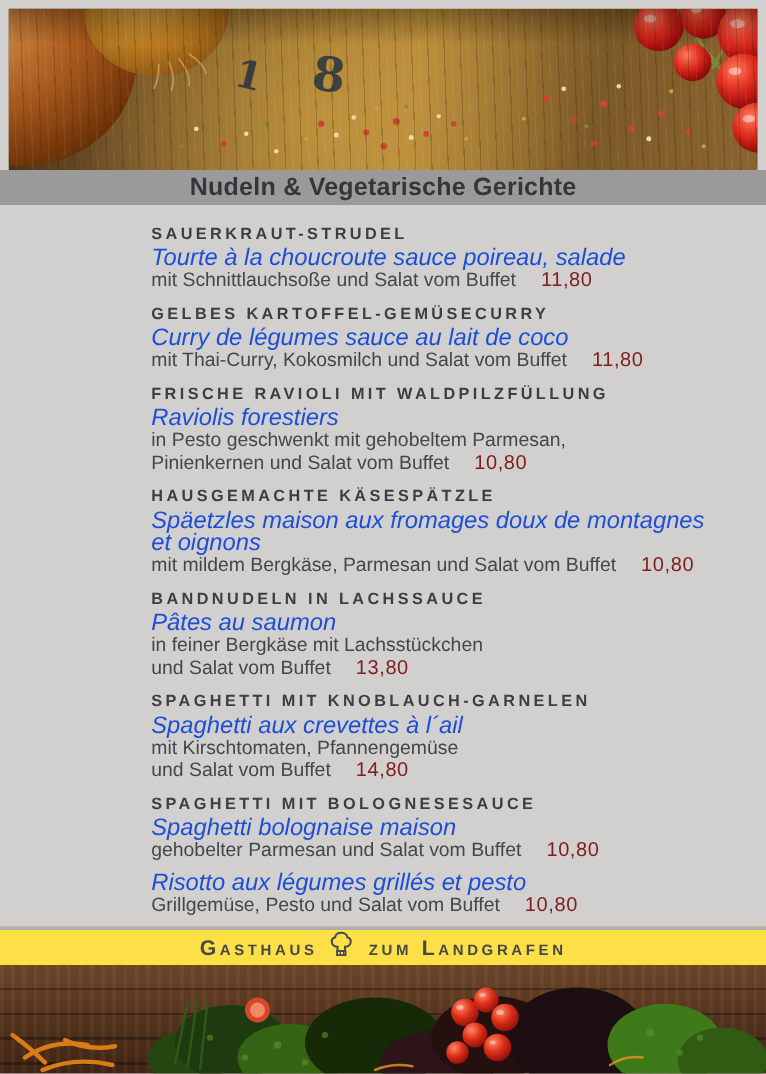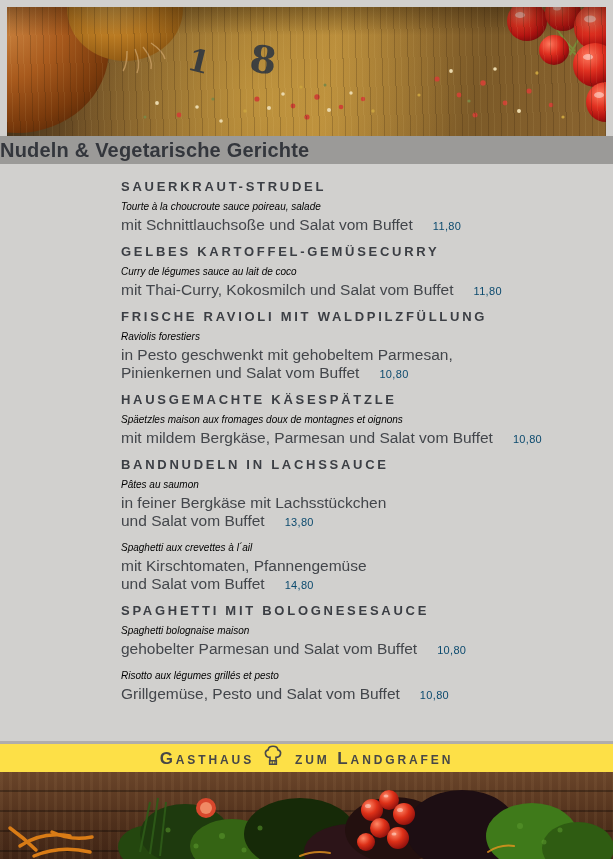--- a/index.html
+++ b/index.html
@@ -26,40 +26,40 @@
   .photo-svg{position:absolute;inset:0;}
   .board-number{
     position:absolute;font-family:"DejaVu Serif",serif;font-weight:700;
     color:#243042;opacity:.82;z-index:3;
   }
   .board-number.n1{left:181px;top:36px;font-size:31px;transform:rotate(14deg);}
   .board-number.n8{left:243px;top:30px;font-size:38px;transform:rotate(7deg);}
   
   .title-bar{
     position:absolute;top:136px;left:0;width:613px;height:28px;
-    background:#9b9a98;display:flex;align-items:center;justify-content:flex-start;
+    background:#9b9a98;display:flex;align-items:center;justify-content:center;
   }
   .title-bar h1{
     margin:0;font-size:20px;font-weight:700;color:#33363c;letter-spacing:.2px;
   }
   
   .menu{
     position:absolute;top:164px;left:0;width:613px;height:577px;
     padding:14px 30px 12px 121px;box-sizing:border-box;overflow:hidden;
   }
   .item{margin-bottom:8px;}
   .item-name{
     font-size:13px;font-weight:700;letter-spacing:.21em;color:#3b3e44;
     line-height:17px;margin-bottom:3px;
   }
   .item-subtitle{
-    font-style:italic;font-size:10px;line-height:18px;color:#000000;
+    font-style:italic;font-size:19px;line-height:18px;color:#1d4ed8;
   }
   .item-line{font-size:15.5px;line-height:18px;color:#43464b;}
-  .price{font-size:11px;margin-left:20px;color:#0c4a6e;letter-spacing:.03em;}
+  .price{font-size:16px;margin-left:20px;color:#7f1d1d;letter-spacing:.03em;}
   
   .footer-bar{
     position:absolute;top:741px;left:0;width:613px;height:31px;
     background:#fde047;border-top:3px solid #b0adab;box-sizing:border-box;
     display:flex;align-items:center;justify-content:center;gap:7px;
   }
   .brand{
     font-variant:small-caps;font-size:17px;font-weight:600;color:#474747;
     letter-spacing:.17em;line-height:1;
   }
@@ -213,20 +213,21 @@
     </div>
 
     <div class="item">
       <div class="item-name">BANDNUDELN IN LACHSSAUCE</div>
       <div class="item-subtitle">Pâtes au saumon</div>
       <div class="item-line">in feiner Bergkäse mit Lachsstückchen</div>
       <div class="item-line"><span>und Salat vom Buffet</span><span class="price">13,80</span></div>
     </div>
 
     <div class="item">
+      <div class="item-name">SPAGHETTI MIT KNOBLAUCH-GARNELEN</div>
       <div class="item-subtitle">Spaghetti aux crevettes à l´ail</div>
       <div class="item-line">mit Kirschtomaten, Pfannengemüse</div>
       <div class="item-line"><span>und Salat vom Buffet</span><span class="price">14,80</span></div>
     </div>
 
     <div class="item">
       <div class="item-name">SPAGHETTI MIT BOLOGNESESAUCE</div>
       <div class="item-subtitle">Spaghetti bolognaise maison</div>
       <div class="item-line"><span>gehobelter Parmesan und Salat vom Buffet</span><span class="price">10,80</span></div>
     </div>

